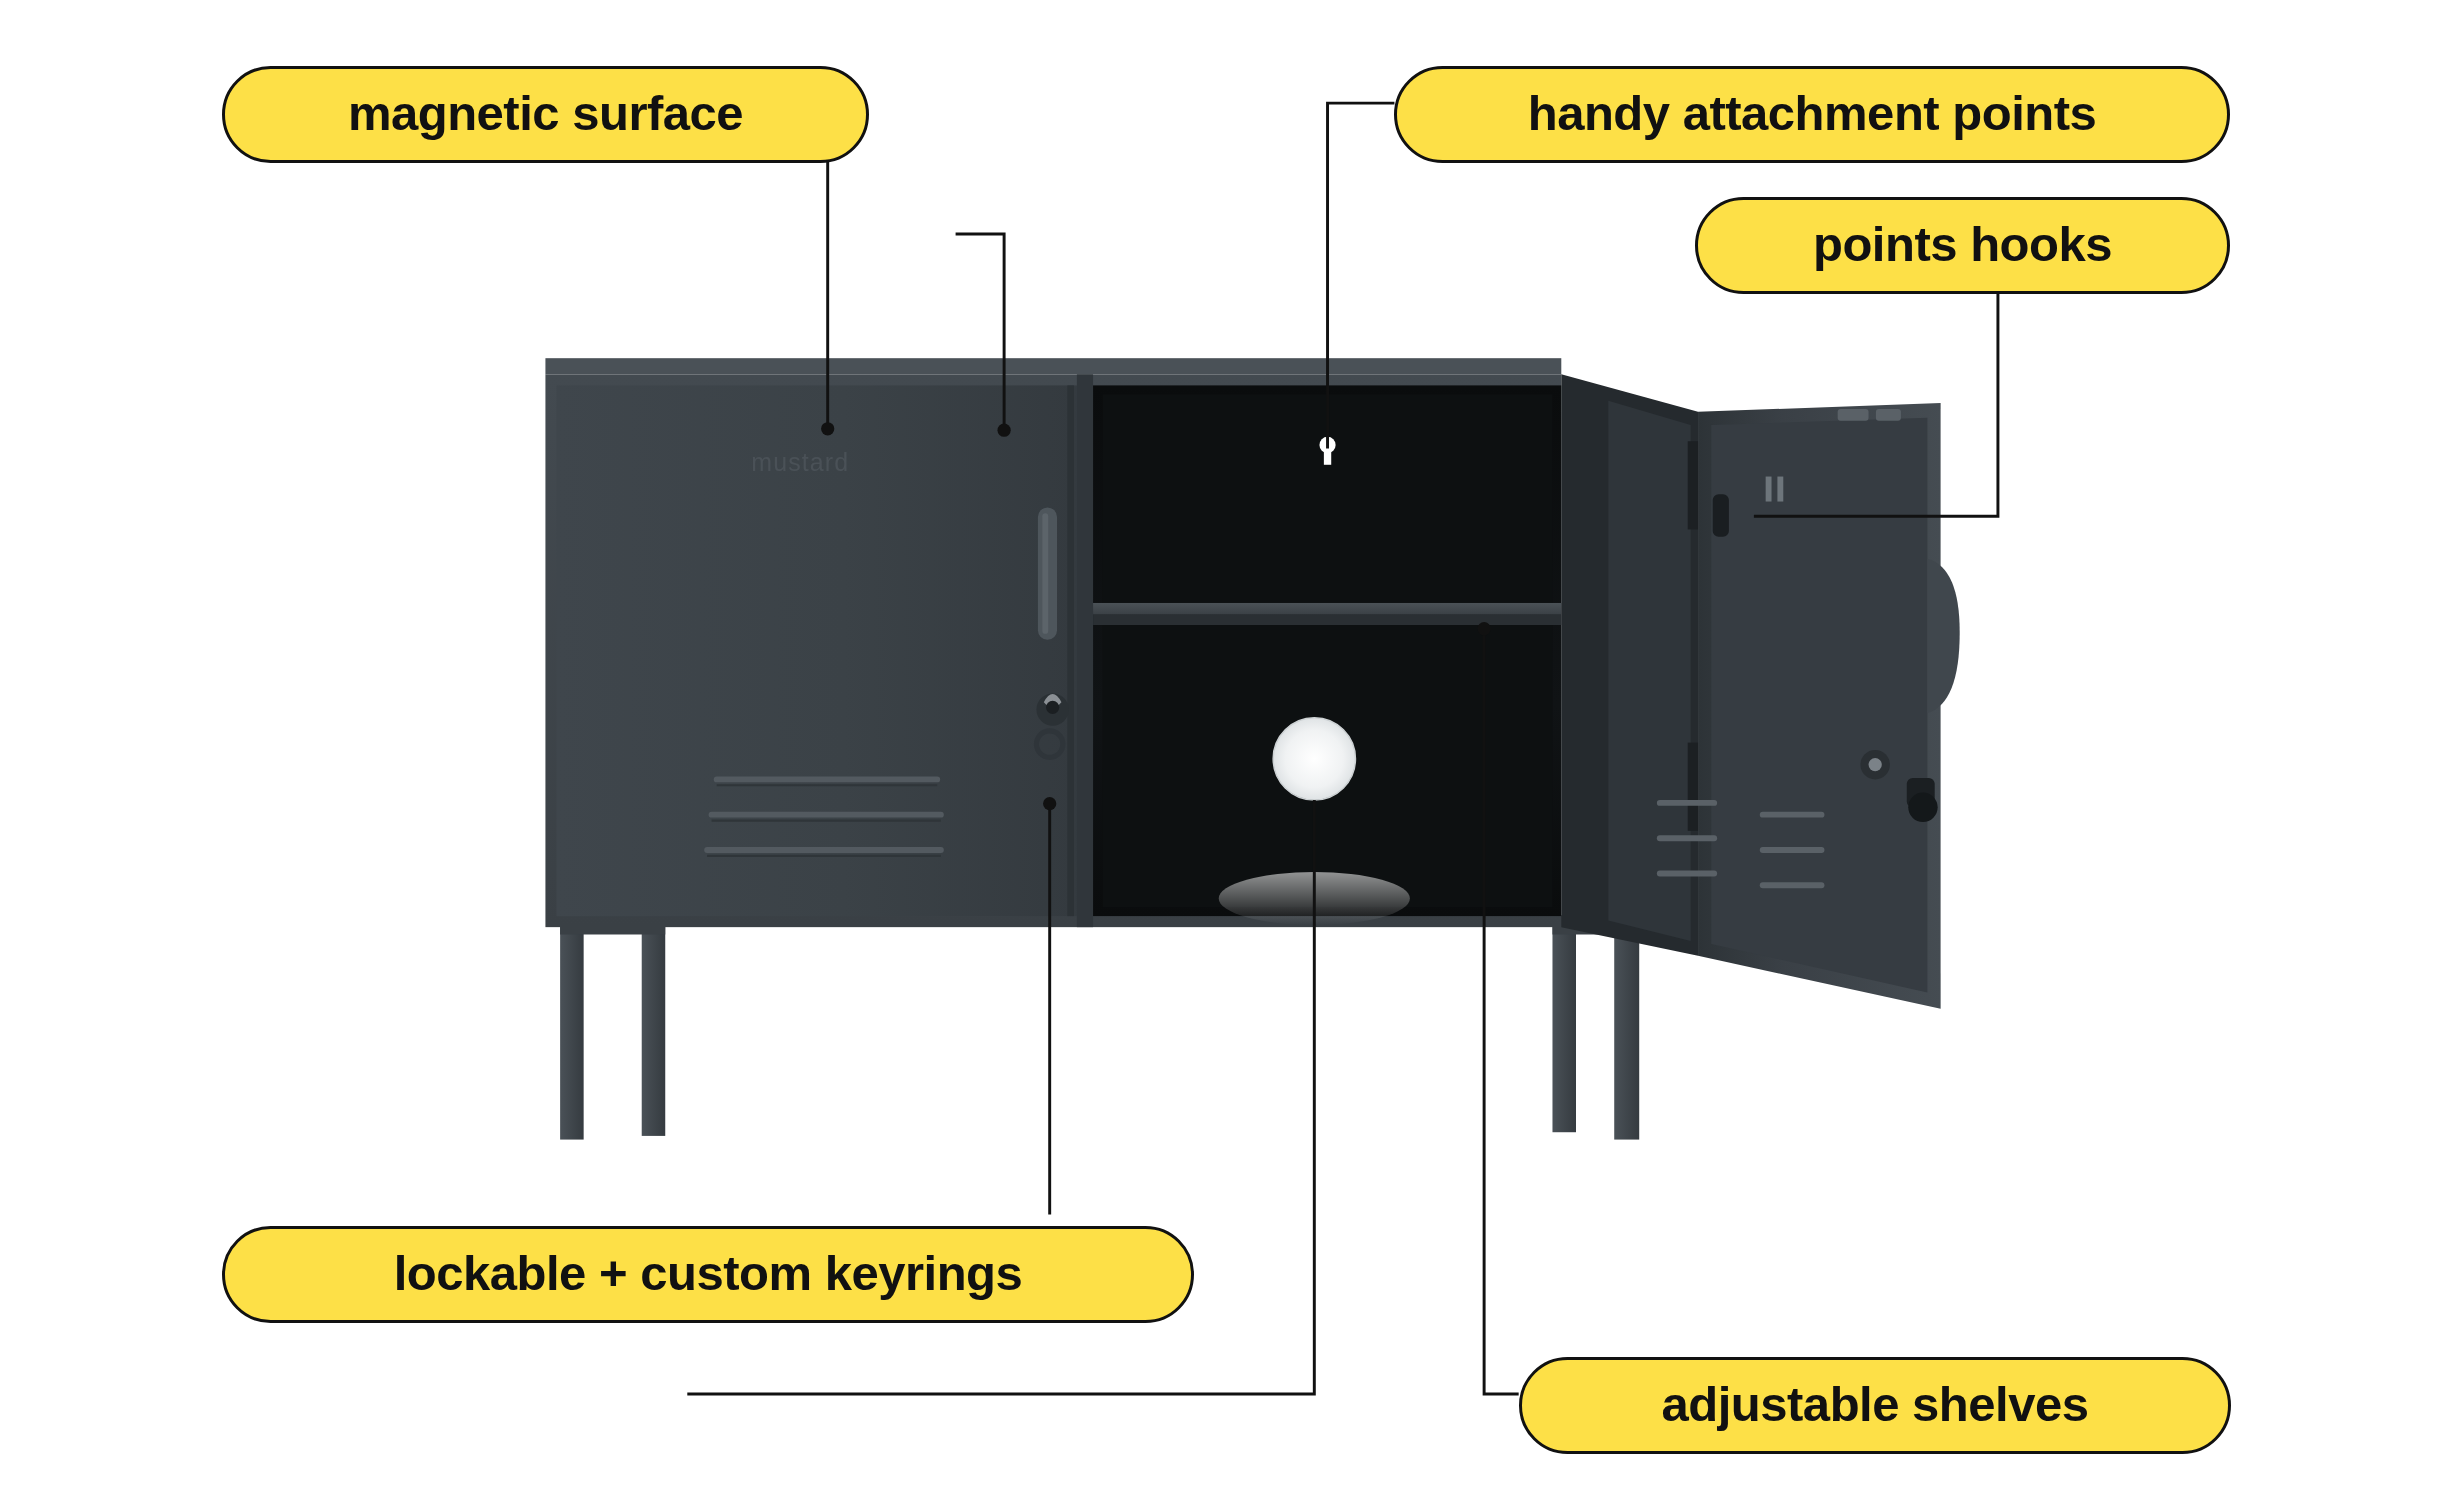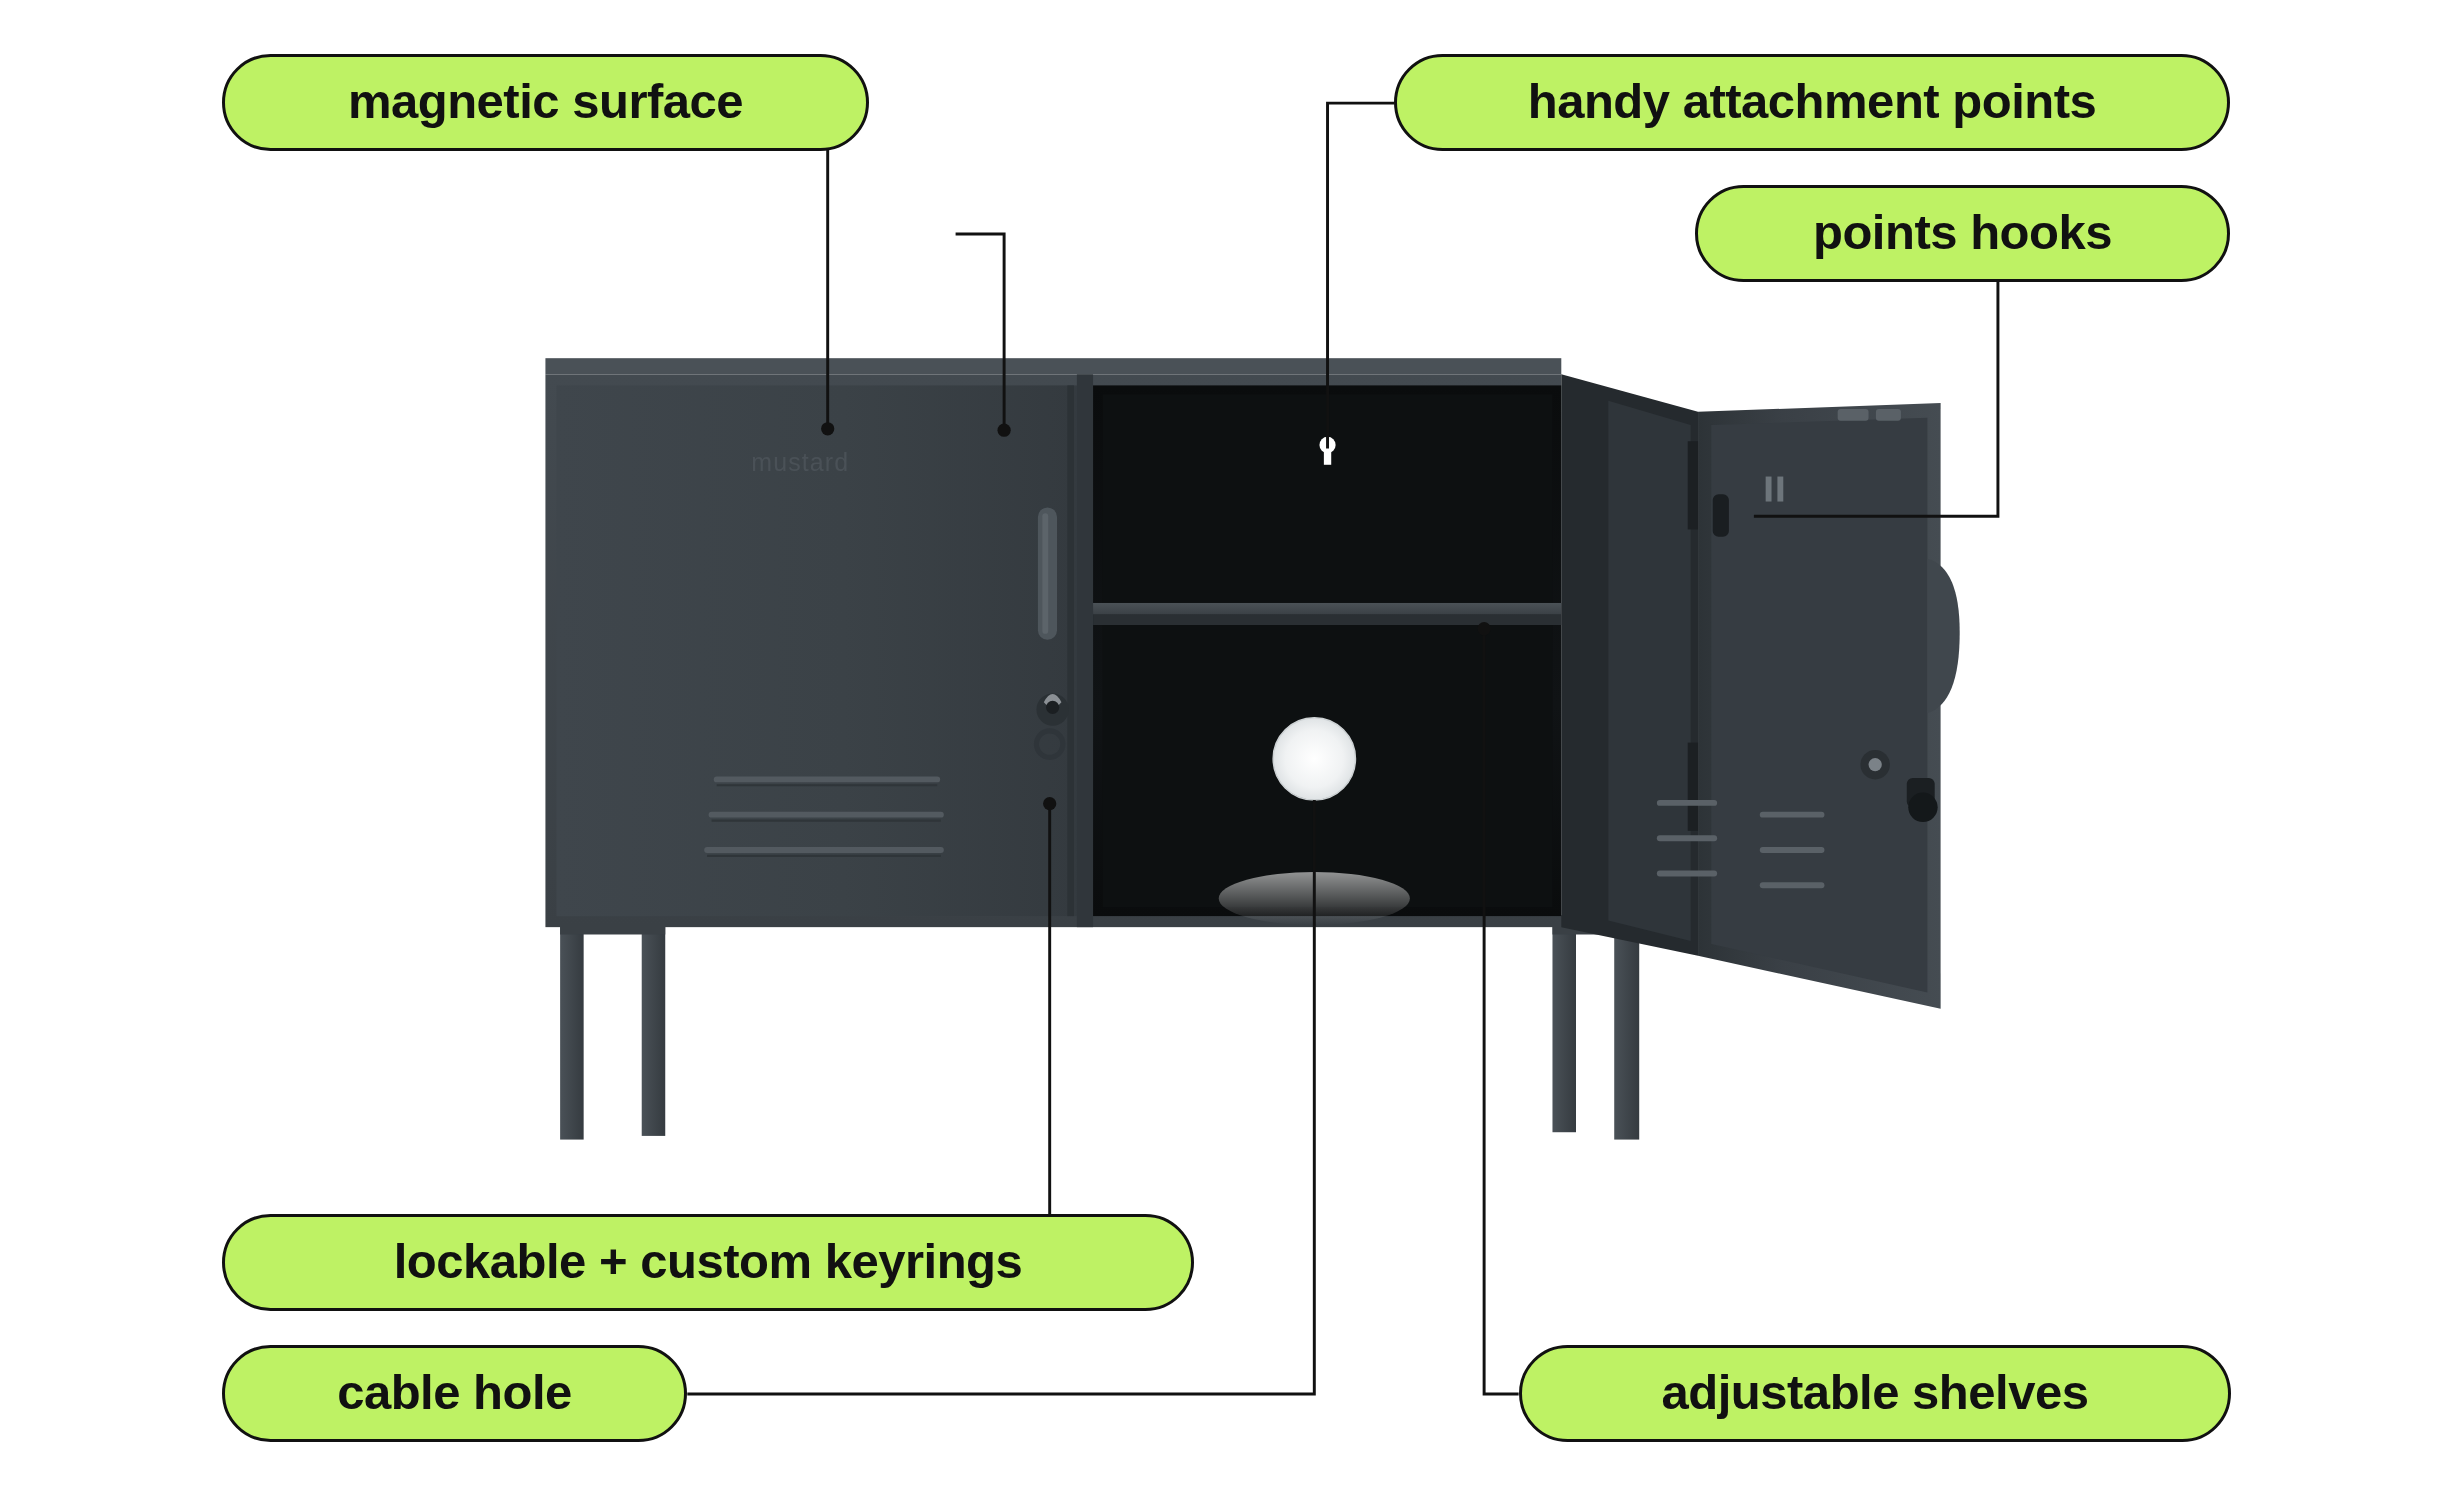--- a/index.html
+++ b/index.html
@@ -21,29 +21,30 @@
     height: 1511px;
     background: #ffffff;
   }
 
   
   .pill {
     position: absolute;
     display: flex;
     align-items: center;
     justify-content: center;
-    background: #bef264;
+    background: #fde047;
     border: 3.7px solid #111111;
     border-radius: 734px;
     box-sizing: border-box;
     color: #111111;
     font-weight: 700;
     letter-spacing: -0.01em;
     white-space: nowrap;
     z-index: 30;
+    margin-top: 12px;
   }
   .pill span {
     display: block;
     line-height: 1;
     padding-bottom: 2.9px;
   }
 
   
   #leaders {
     position: absolute;
@@ -244,22 +245,19 @@
   </div>
 
   <div class="pill" style="left:1695px; top:185px; width:535px; height:97px; font-size:49px;">
     <span>points hooks</span>
   </div>
 
   <div class="pill" style="left:222px; top:1214px; width:972px; height:97px; font-size:49px;text-align:right;">
     <span>lockable + custom keyrings</span>
   </div>
 
-  <div class="pill" style="left:222px; top:1345px; width:465px; height:97px; font-size:49px;">
-    <span>cable hole</span>
-  </div>
 
   <div class="pill" style="left:1519px; top:1345px; width:712px; height:97px; font-size:49px;">
     <span>adjustable shelves</span>
   </div>
 
 </div>
 
 
 </body></html>

